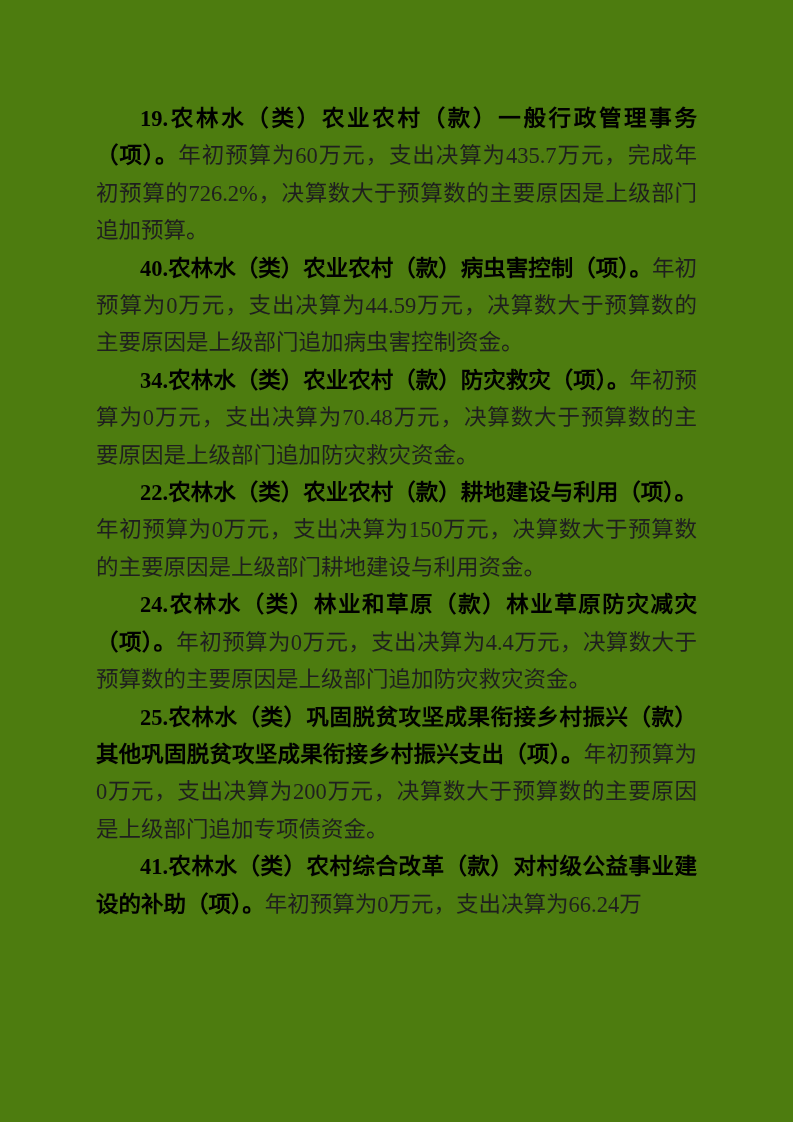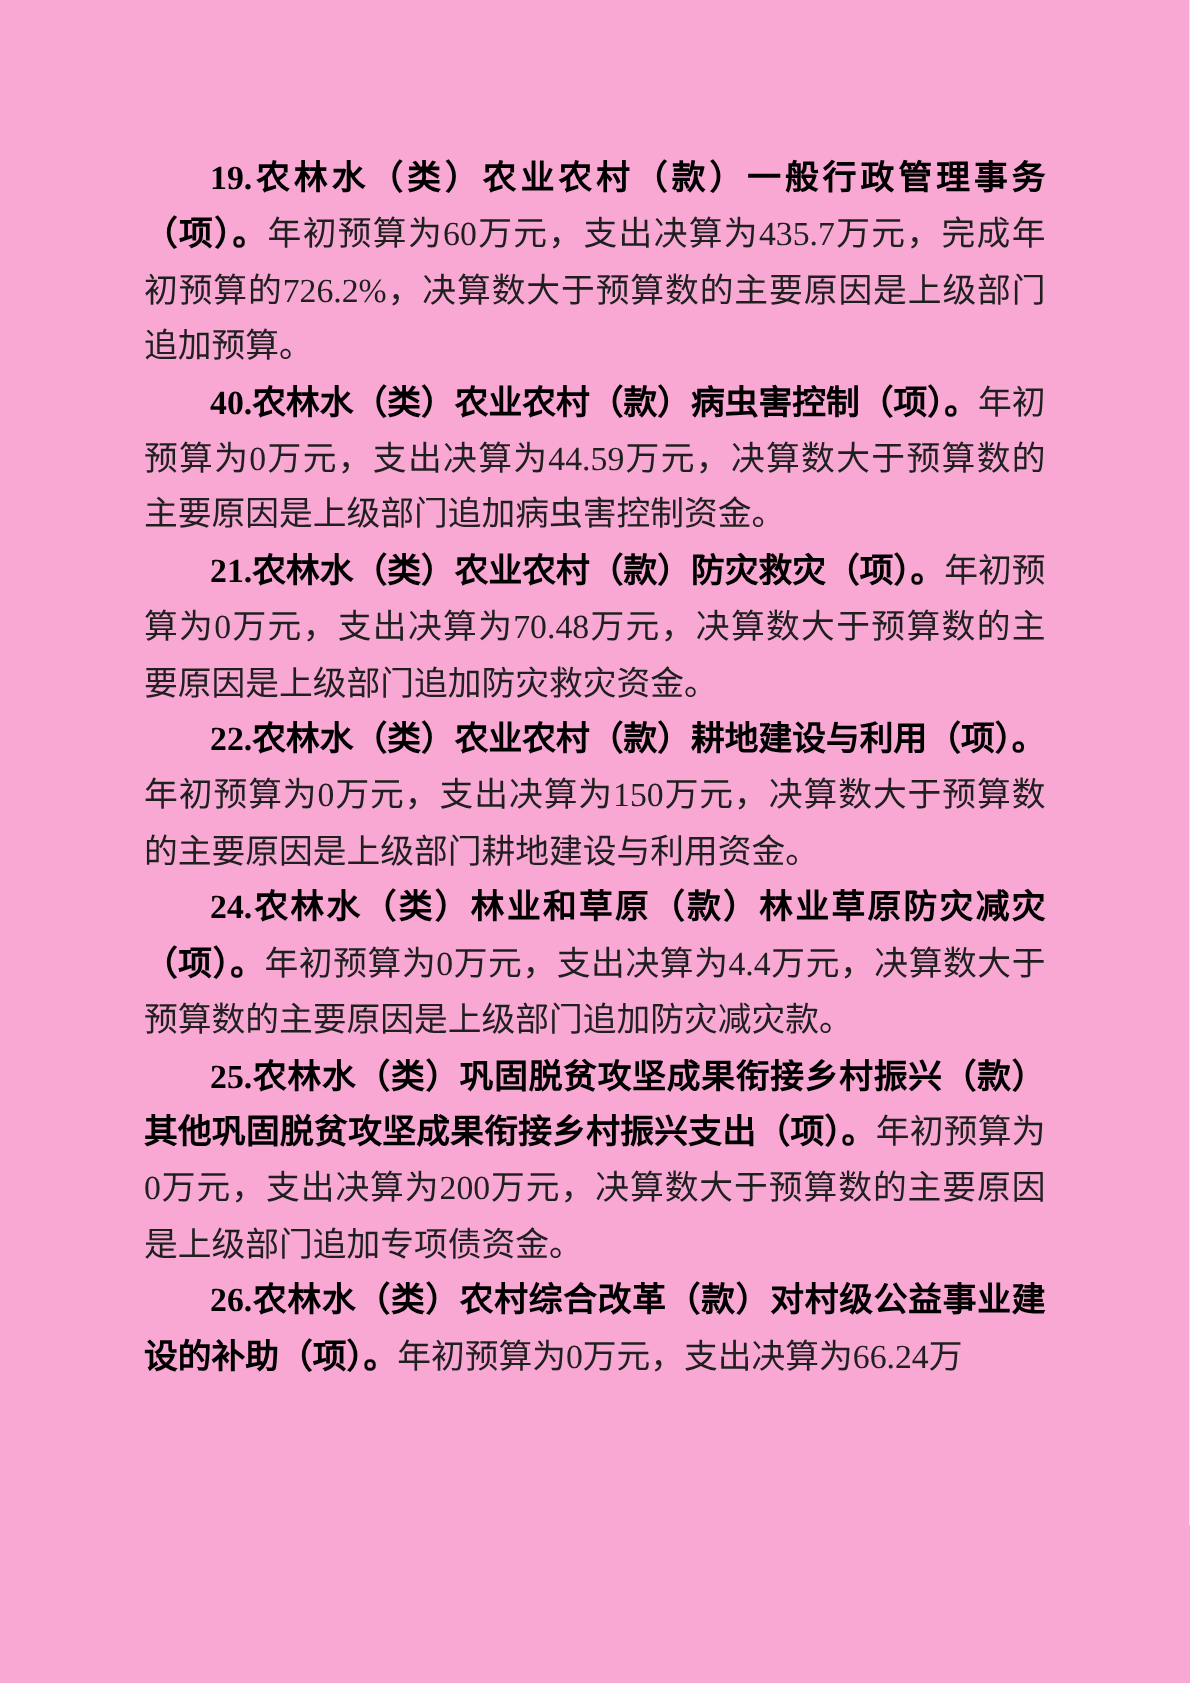--- a/index.html
+++ b/index.html
@@ -4,21 +4,21 @@
 <style>
   html, body {
     margin: 0;
     padding: 0;
     background: #ffffff;
   }
   .page {
     position: relative;
     width: 793px;
     height: 1122px;
-    background: #f9a8d4;
+    background: #4d7c0f;
     overflow: hidden;
   }
   .content {
     position: absolute;
     left: 96px;
     top: 100px;
     width: 601px;
   }
   .para {
     margin: 0;
@@ -38,24 +38,24 @@
 </head>
 <body>
 
 <div class="page">
   <div class="content">
 
       <p class="para"><b class="head">19.农林水（类）农业农村（款）一般行政管理事务（项）。</b><span class="body-text">年初预算为60万元，支出决算为435.7万元，完成年初预算的726.2%，决算数大于预算数的主要原因是上级部门追加预算。</span></p>
 
       <p class="para"><b class="head">40.农林水（类）农业农村（款）病虫害控制（项）。</b><span class="body-text">年初预算为0万元，支出决算为44.59万元，决算数大于预算数的主要原因是上级部门追加病虫害控制资金。</span></p>
 
-      <p class="para"><b class="head">21.农林水（类）农业农村（款）防灾救灾（项）。</b><span class="body-text">年初预算为0万元，支出决算为70.48万元，决算数大于预算数的主要原因是上级部门追加防灾救灾资金。</span></p>
+      <p class="para"><b class="head">34.农林水（类）农业农村（款）防灾救灾（项）。</b><span class="body-text">年初预算为0万元，支出决算为70.48万元，决算数大于预算数的主要原因是上级部门追加防灾救灾资金。</span></p>
 
       <p class="para"><b class="head">22.农林水（类）农业农村（款）耕地建设与利用（项）。</b><span class="body-text">年初预算为0万元，支出决算为150万元，决算数大于预算数的主要原因是上级部门耕地建设与利用资金。</span></p>
 
 
-      <p class="para"><b class="head">24.农林水（类）林业和草原（款）林业草原防灾减灾（项）。</b><span class="body-text">年初预算为0万元，支出决算为4.4万元，决算数大于预算数的主要原因是上级部门追加防灾减灾款。</span></p>
+      <p class="para"><b class="head">24.农林水（类）林业和草原（款）林业草原防灾减灾（项）。</b><span class="body-text">年初预算为0万元，支出决算为4.4万元，决算数大于预算数的主要原因是上级部门追加防灾救灾资金。</span></p>
 
       <p class="para"><b class="head">25.农林水（类）巩固脱贫攻坚成果衔接乡村振兴（款）其他巩固脱贫攻坚成果衔接乡村振兴支出（项）。</b><span class="body-text">年初预算为0万元，支出决算为200万元，决算数大于预算数的主要原因是上级部门追加专项债资金。</span></p>
 
-      <p class="para"><b class="head">26.农林水（类）农村综合改革（款）对村级公益事业建设的补助（项）。</b><span class="body-text">年初预算为0万元，支出决算为66.24万</span></p>
+      <p class="para"><b class="head">41.农林水（类）农村综合改革（款）对村级公益事业建设的补助（项）。</b><span class="body-text">年初预算为0万元，支出决算为66.24万</span></p>
     </div>
 </div>
 
 </body></html>

